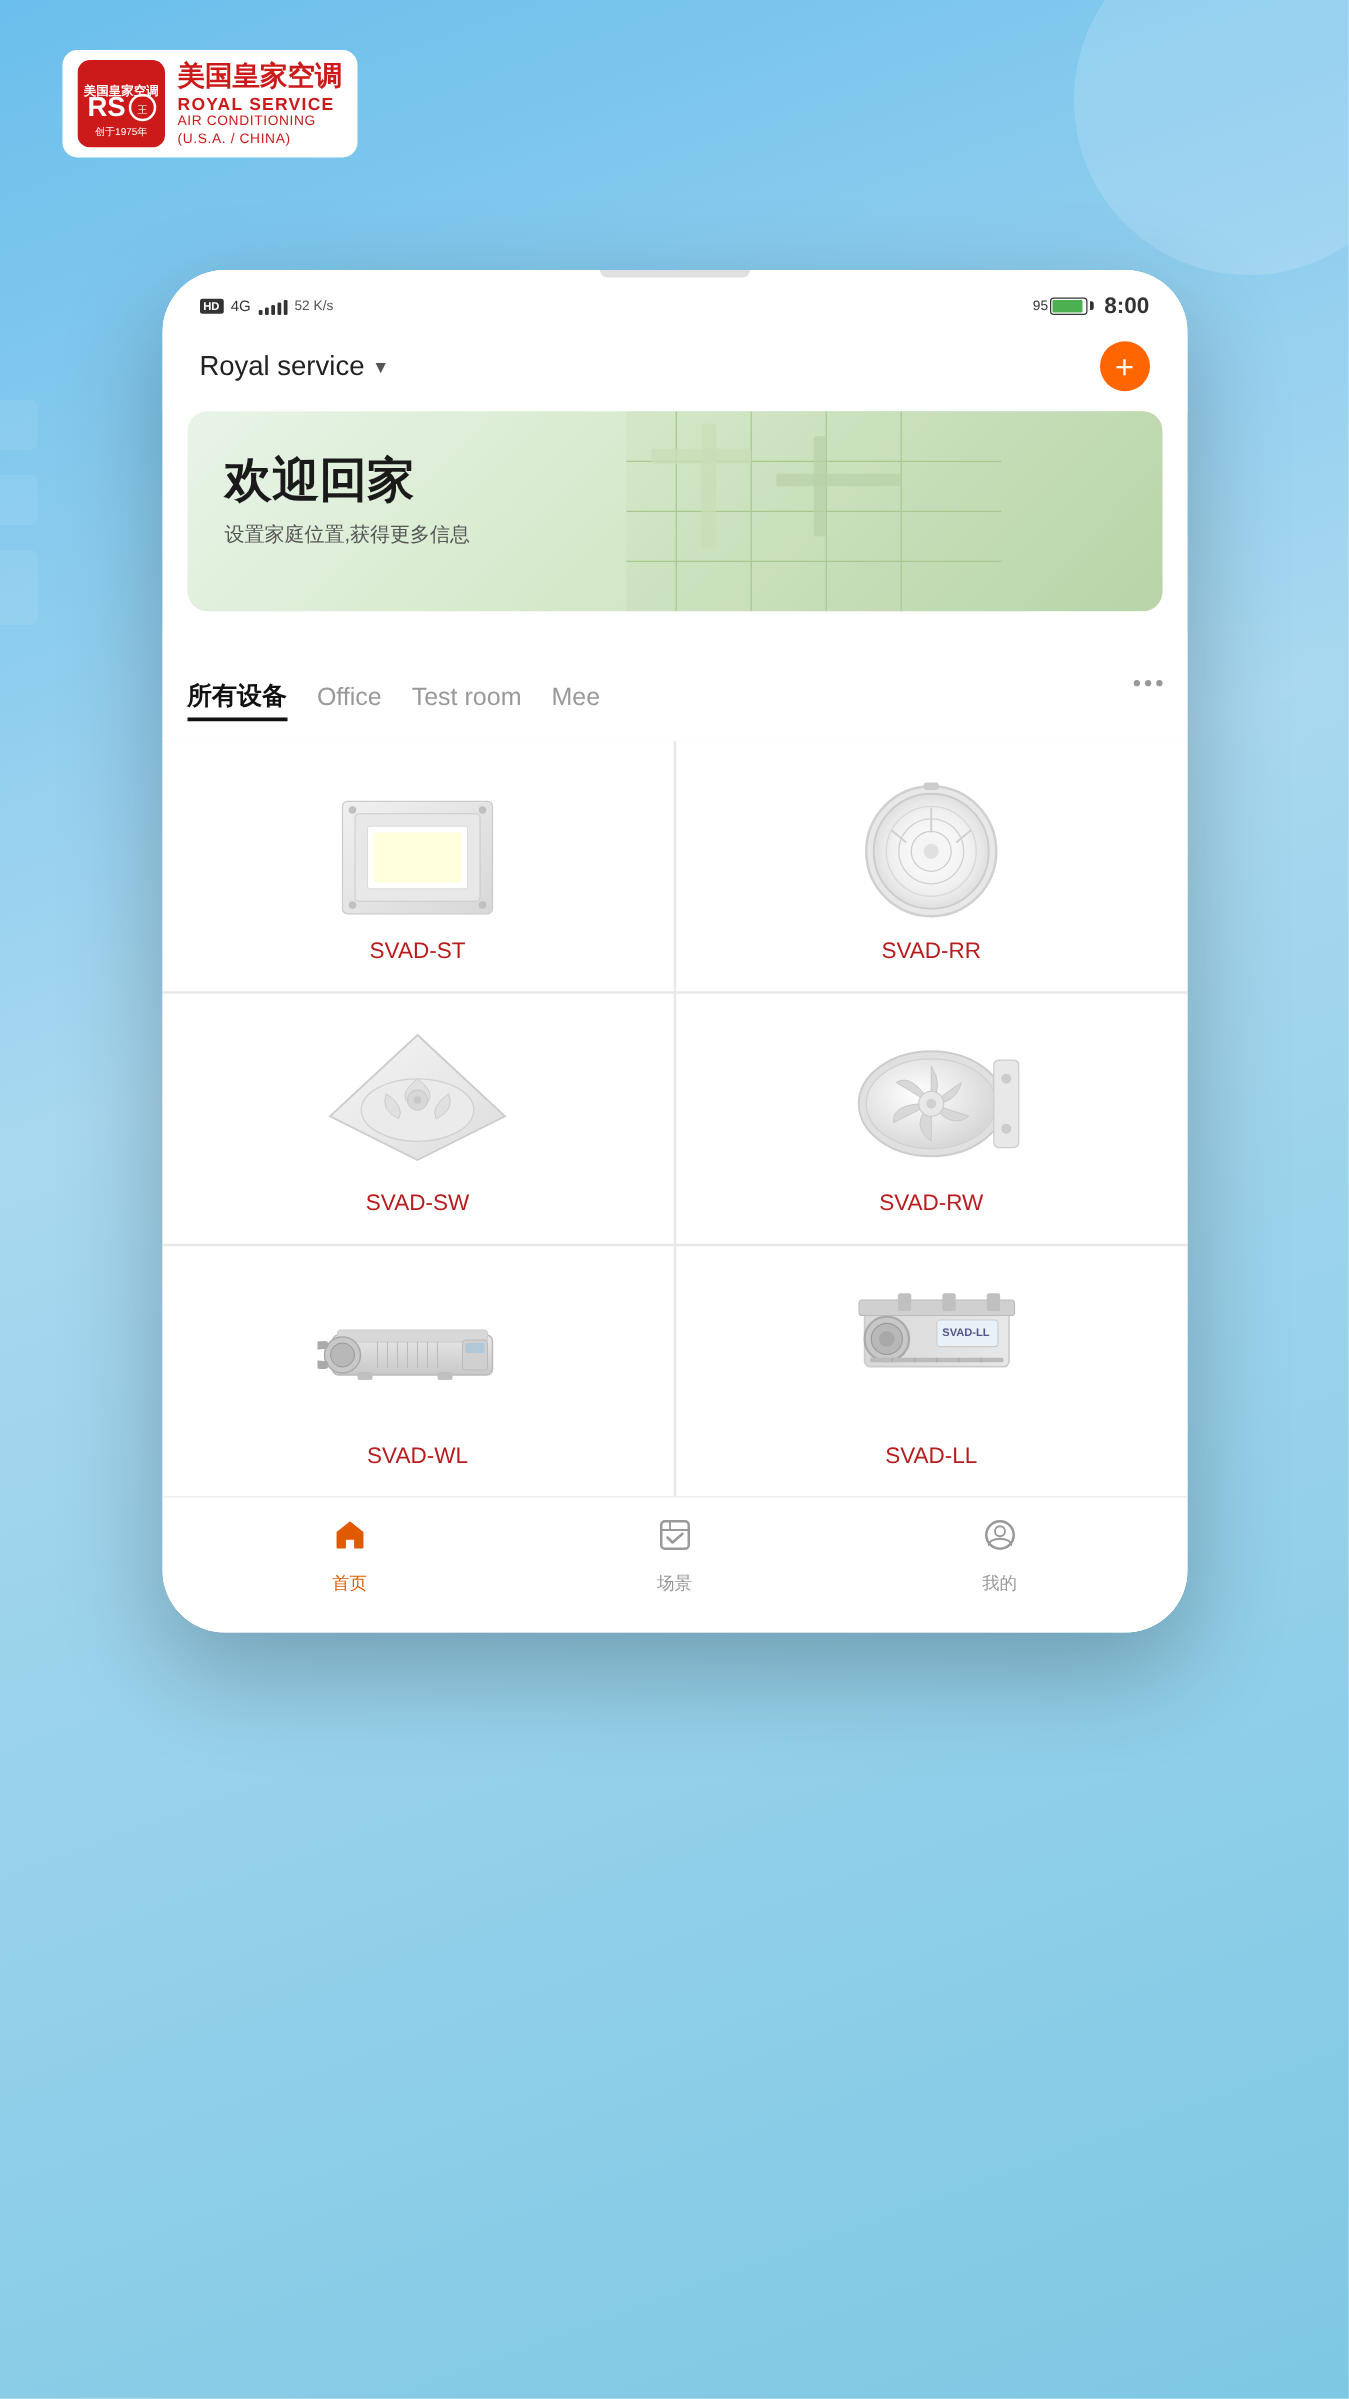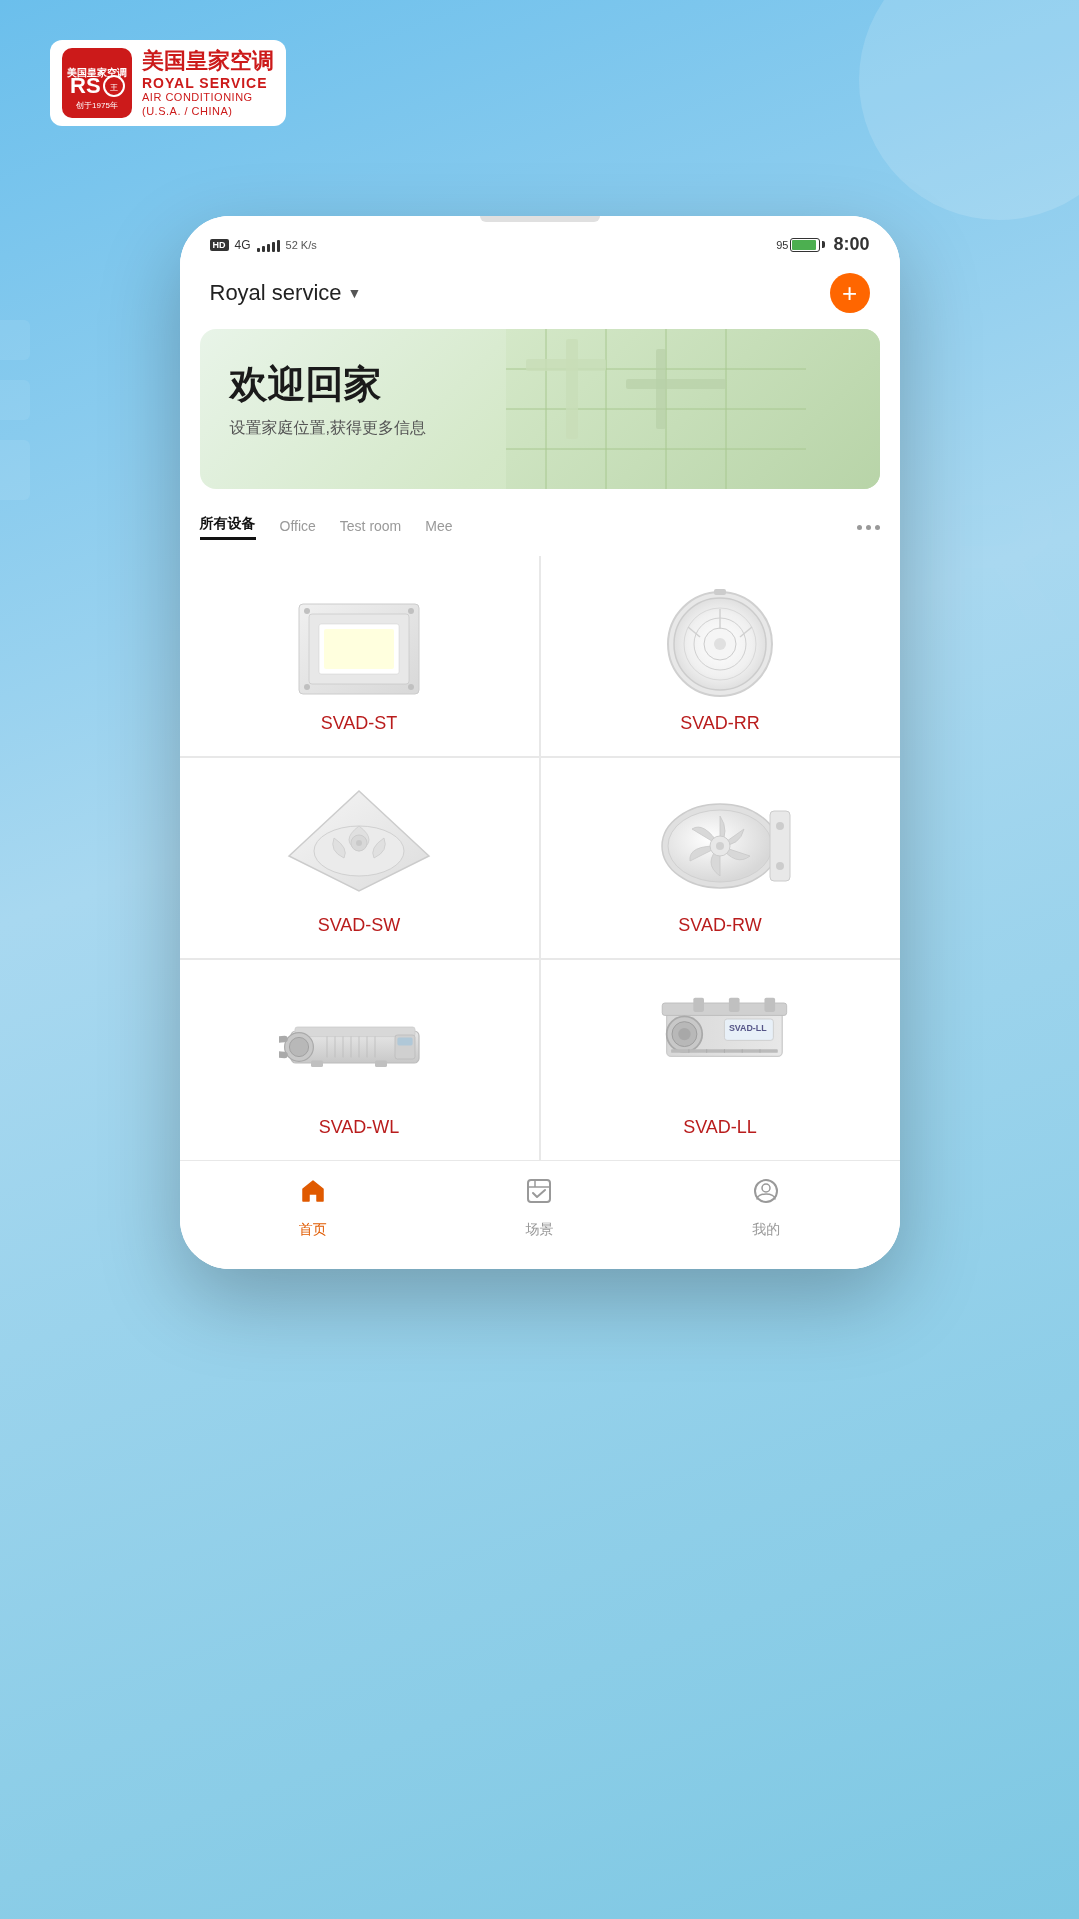--- a/index.html
+++ b/index.html
@@ -87,21 +87,21 @@
       letter-spacing: 1px;
     }
 
     
     .phone-wrapper {
       display: flex;
       justify-content: center;
       padding: 0 60px 60px;
     }
     .phone {
-      width: 720px;
+      width: 820px;
       background: #f5f5f5;
       border-radius: 50px;
       box-shadow: 0 30px 80px rgba(0,0,0,0.25);
       overflow: hidden;
       position: relative;
     }
     .phone-inner {
       background: white;
       margin: 0;
     }
@@ -266,24 +266,25 @@
 
     
     .room-tabs {
       padding: 10px 20px 16px;
       display: flex;
       align-items: center;
       gap: 24px;
       background: white;
     }
     .room-tab {
-      font-size: 14px;
+      font-size: 20px;
       color: #999;
       cursor: pointer;
       padding-bottom: 4px;
+      margin-top: 28px;
     }
     .room-tab.active {
       color: #111;
       font-weight: 700;
       border-bottom: 3px solid #111;
     }
     .room-tab-more {
       font-size: 20px;
       color: #999;
       margin-left: auto;

